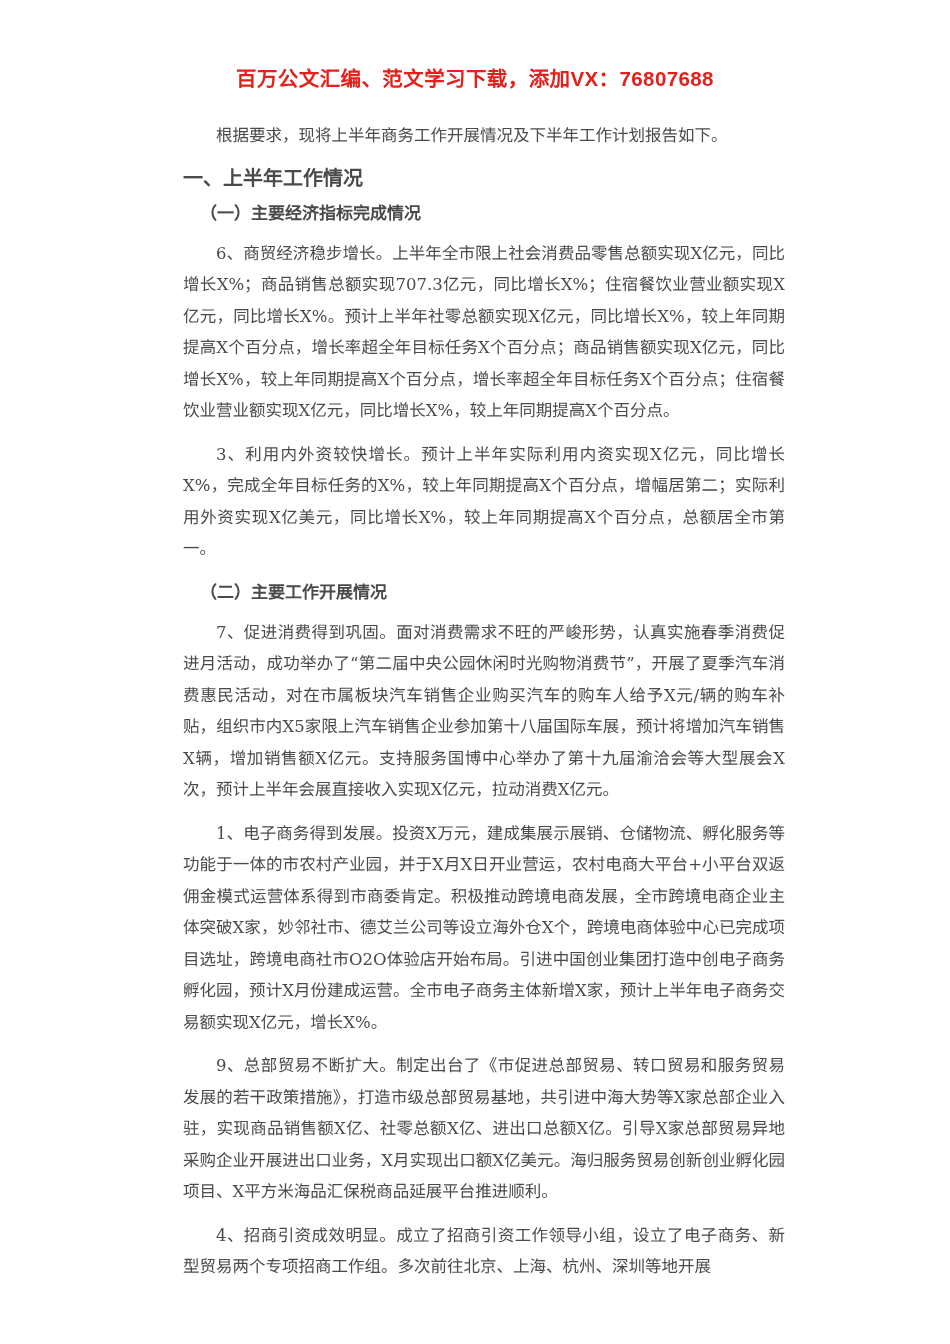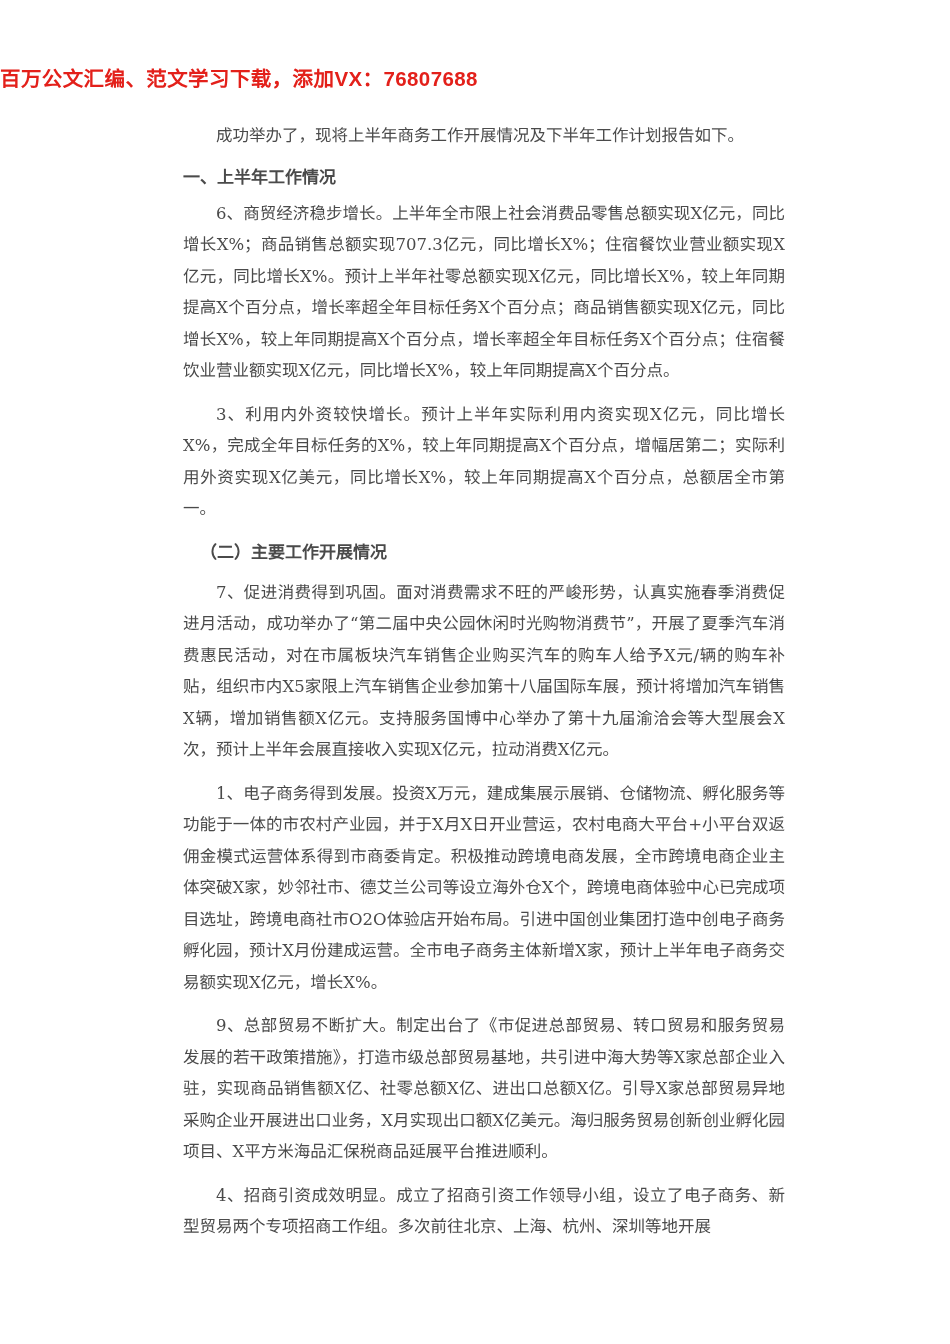--- a/index.html
+++ b/index.html
@@ -14,20 +14,21 @@
     height: 1344px;
     background: #ffffff;
     overflow: hidden;
     box-sizing: border-box;
   }
   .watermark-header {
     position: absolute;
     top: 62px;
     left: 0;
     width: 950px;
+    text-align: center;
     color: #e3201a;
     font-family: "Liberation Sans", "DejaVu Sans", sans-serif;
     font-weight: bold;
     font-size: 20.5px;
     letter-spacing: 0.4px;
     white-space: nowrap;
   }
   .doc-body {
     position: absolute;
     top: 120px;
@@ -47,21 +48,21 @@
   }
   .para.intro {
     margin-bottom: 10px;
   }
   .para.body-para {
     margin-bottom: 12px;
   }
   .h1 {
     font-family: "Liberation Sans", "DejaVu Sans", sans-serif;
     font-weight: bold;
-    font-size: 17px;
+    font-size: 20px;
     line-height: 32px;
     color: #4a4a4a;
     margin: 0 0 4px 0;
     text-indent: 0;
   }
   .h2 {
     font-family: "Liberation Sans", "DejaVu Sans", sans-serif;
     font-weight: bold;
     font-size: 17px;
     line-height: 32px;
@@ -75,24 +76,25 @@
 </style>
 </head>
 <body>
 
 <div class="page">
 
   <div class="watermark-header" style="color: rgb(227, 32, 26);">百万公文汇编、范文学习下载，添加VX：76807688</div>
 
   <div class="doc-body">
 
-    <p class="para intro">成功举办了，现将上半年商务工作开展情况及下半年工作计划报告如下。</p>
+    <p class="para intro">根据要求，现将上半年商务工作开展情况及下半年工作计划报告如下。</p>
 
     <p class="h1">一、上半年工作情况</p>
 
+    <p class="h2">（一）主要经济指标完成情况</p>
 
     <p class="para body-para">6、商贸经济稳步增长。上半年全市限上社会消费品零售总额实现X亿元，同比增长X%；商品销售总额实现707.3亿元，同比增长X%；住宿餐饮业营业额实现X亿元，同比增长X%。预计上半年社零总额实现X亿元，同比增长X%，较上年同期提高X个百分点，增长率超全年目标任务X个百分点；商品销售额实现X亿元，同比增长X%，较上年同期提高X个百分点，增长率超全年目标任务X个百分点；住宿餐饮业营业额实现X亿元，同比增长X%，较上年同期提高X个百分点。</p>
 
     <p class="para body-para">3、利用内外资较快增长。预计上半年实际利用内资实现X亿元，同比增长X%，完成全年目标任务的X%，较上年同期提高X个百分点，增幅居第二；实际利用外资实现X亿美元，同比增长X%，较上年同期提高X个百分点，总额居全市第一。</p>
 
 
     <p class="h2 spaced-top">（二）主要工作开展情况</p>
 
     <p class="para body-para">7、促进消费得到巩固。面对消费需求不旺的严峻形势，认真实施春季消费促进月活动，成功举办了“第二届中央公园休闲时光购物消费节”，开展了夏季汽车消费惠民活动，对在市属板块汽车销售企业购买汽车的购车人给予X元/辆的购车补贴，组织市内X5家限上汽车销售企业参加第十八届国际车展，预计将增加汽车销售X辆，增加销售额X亿元。支持服务国博中心举办了第十九届渝洽会等大型展会X次，预计上半年会展直接收入实现X亿元，拉动消费X亿元。</p>
 

